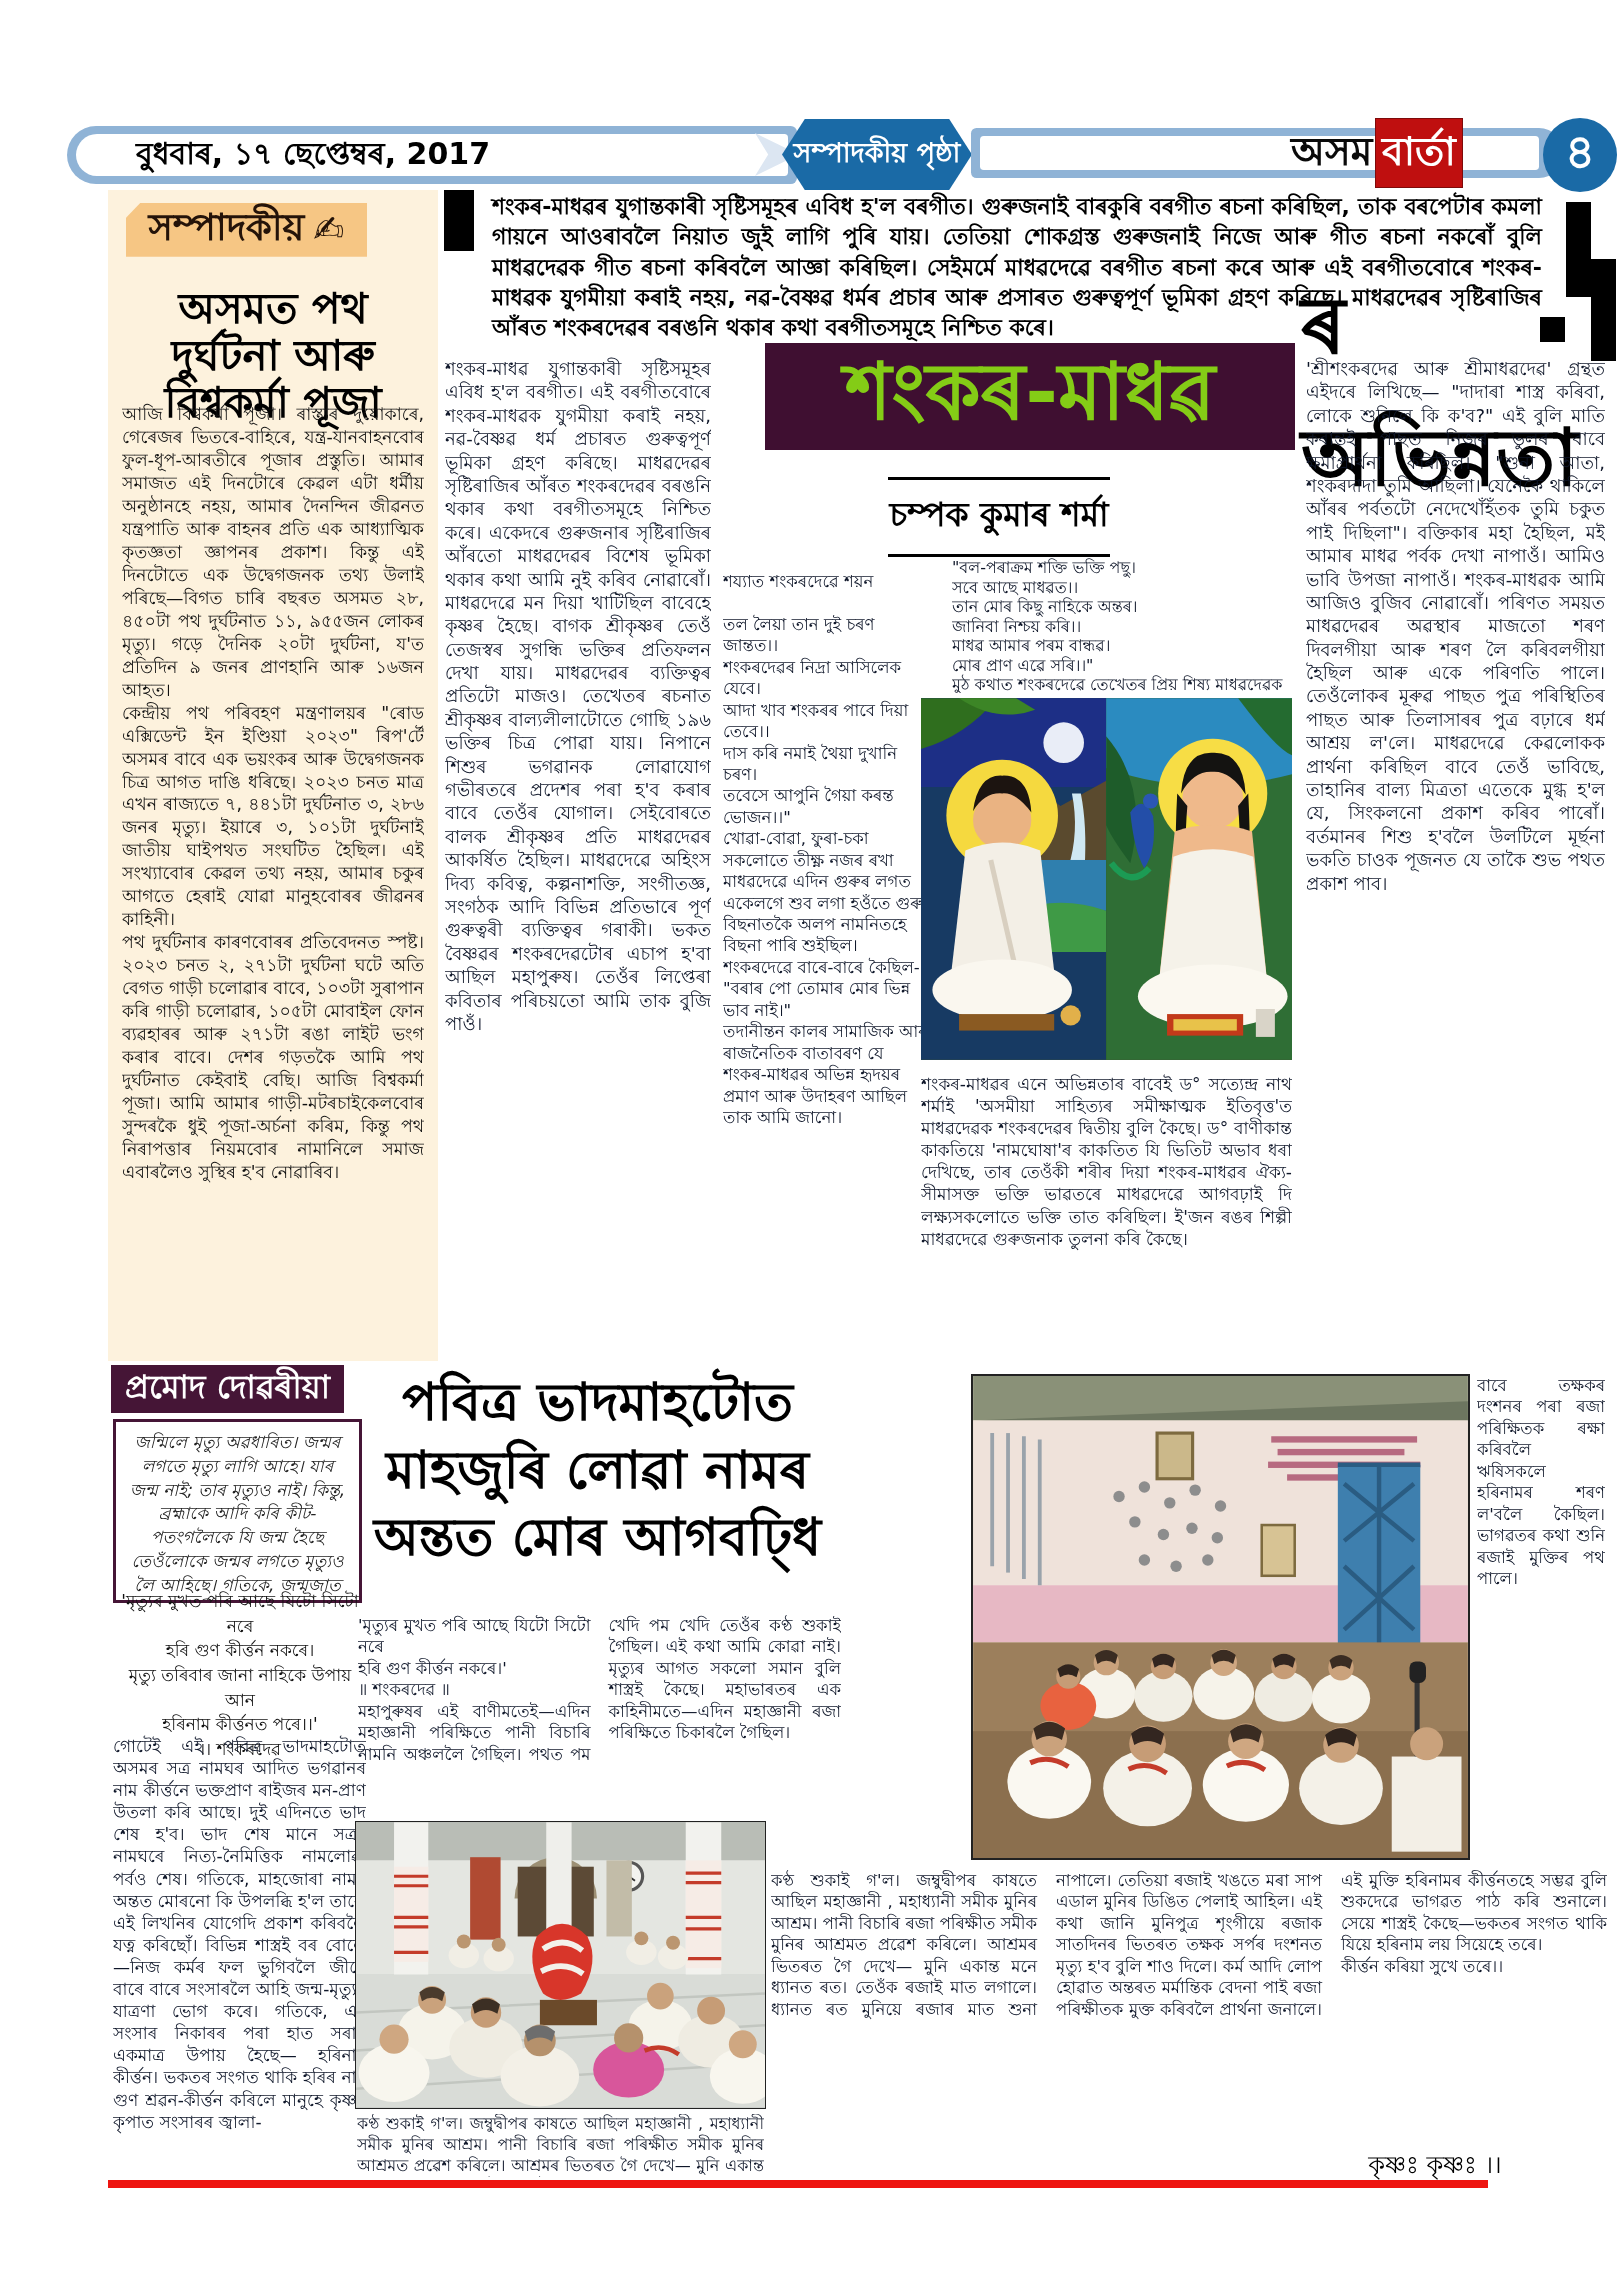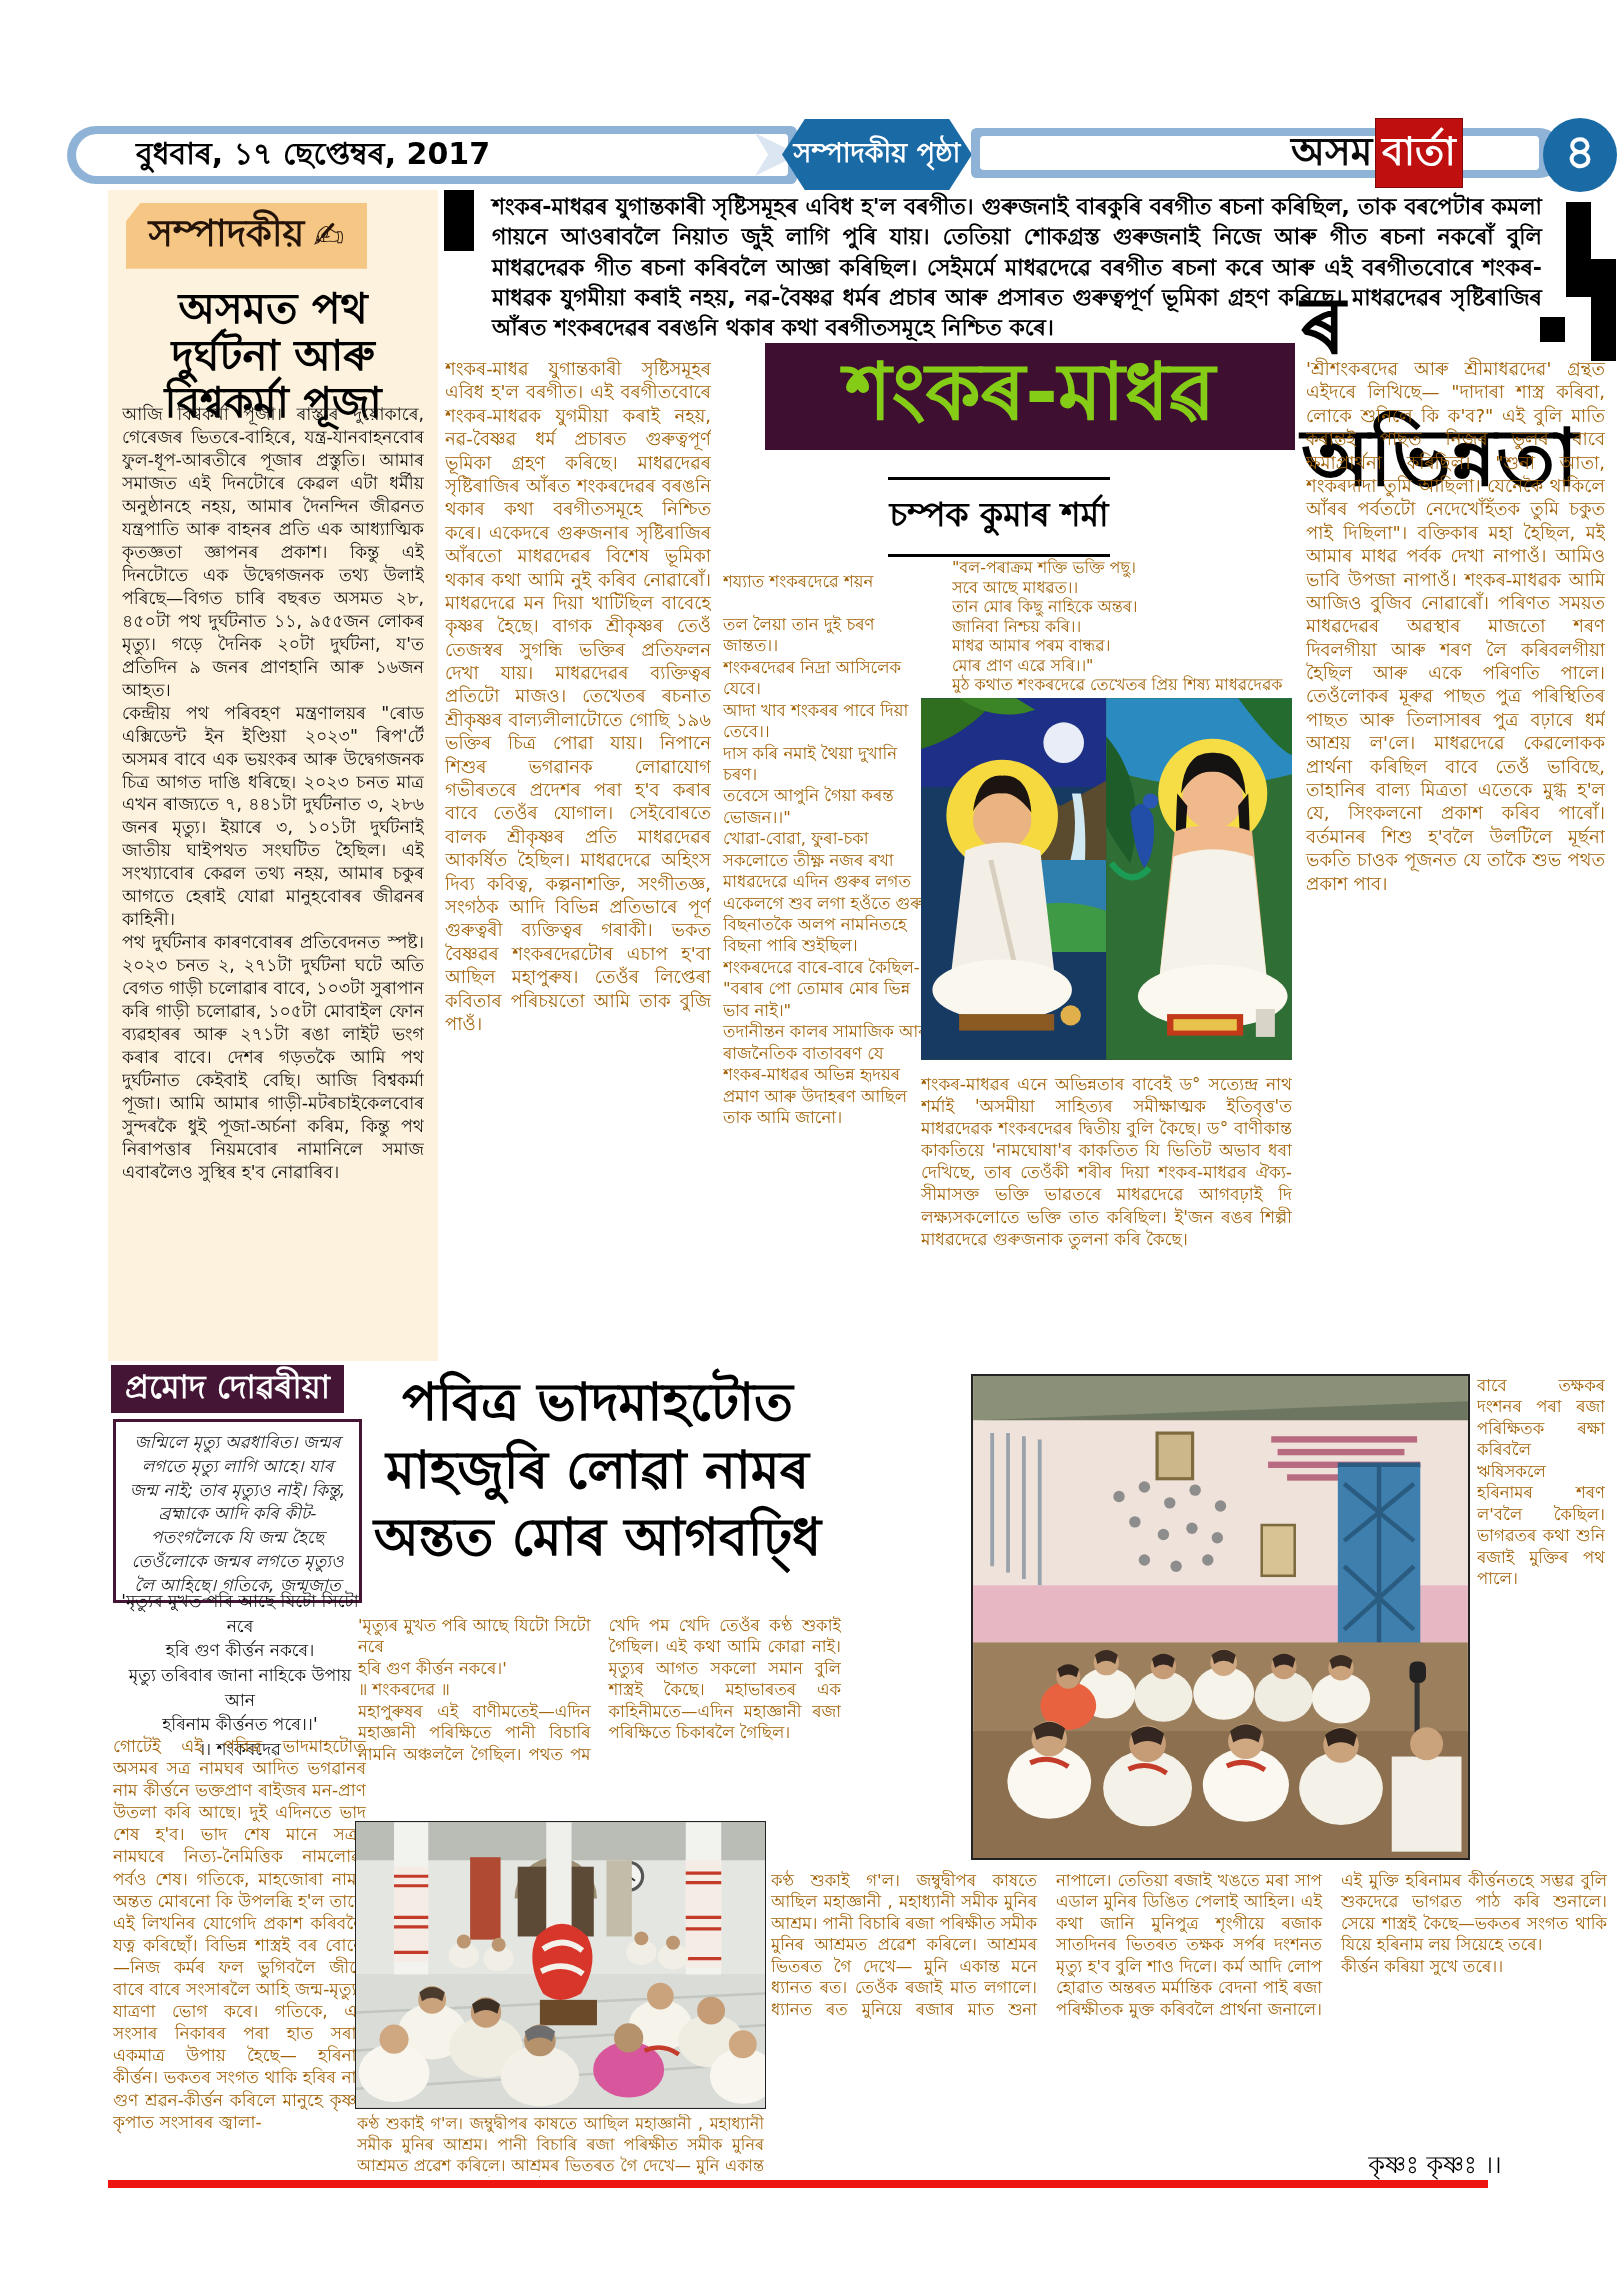--- a/index.html
+++ b/index.html
@@ -1,19 +1,19 @@
 <!DOCTYPE html>
 <html style="font-size:10px"><head>
 <meta charset="utf-8">
 <style>
   html,body{margin:0;padding:0;background:#e8e8e8;}
   .page{position:relative;width:1618px;height:2284px;background:#ffffff;overflow:hidden;
         font-family:"DejaVu Sans",sans-serif;color:#111;}
   .col{position:absolute;font-size:17px;line-height:1.30;text-align:justify;
-       white-space:pre-line;color:#a16207;overflow:hidden;}
+       white-space:pre-line;color:#0f172a;overflow:hidden;}
   .verse{text-align:left;}
   
   .date-pill{position:absolute;left:67px;top:126px;width:730px;height:58px;
              background:#8fb3d6;border-radius:29px 6.3px 6.3px 29px;}
   .date-inner{position:absolute;left:9px;top:7.6px;right:9px;bottom:7.6px;background:#ffffff;
               border-radius:21.6px 3.8px 3.8px 21.6px;display:flex;align-items:center;padding-left:60px;
               font-size:30px;font-weight:bold;color:#000;}
   .right-bar{position:absolute;left:971px;top:128px;width:593px;height:50px;background:#8fb3d6;
              border-radius:6.3px 29px 29px 6.3px;}
   .right-inner{position:absolute;left:9px;top:7.6px;right:25px;bottom:7.6px;background:#ffffff;
@@ -27,21 +27,21 @@
   .chev.l{left:755px;clip-path:polygon(0 0,100% 50%,0 100%,30% 50%);}
   .chev.r{left:977px;clip-path:polygon(100% 0,0 50%,100% 100%,70% 50%);}
   .masthead-black{font-size:39px;font-weight:bold;color:#0a0a0a;}
   .masthead-red{font-size:39px;font-weight:bold;color:#fff;background:#bf0f0f;
                 padding:1.3px 6.3px;margin-left:2.5px;border:1.3px solid #7e0a0a;}
   .page-badge{position:absolute;left:1543px;top:118px;width:74px;height:74px;border-radius:50%;
               background:#1a6aa6;display:flex;align-items:center;justify-content:center;
               color:#fff;font-size:47px;font-weight:bold;}
   
   .edit-panel{position:absolute;left:108px;top:190px;width:330px;height:1171px;background:#fdf2dd;}
-  .edit-label{position:absolute;left:18px;top:12.7px;width:241px;height:66px;background:#f6c684;
+  .edit-label{position:absolute;left:18px;top:12.7px;width:241px;height:54px;background:#f6c684;
               display:flex;align-items:center;justify-content:center;gap:9px;
               font-size:37px;font-weight:bold;color:#241309;
               clip-path:polygon(6% 0,100% 0,100% 100%,0 100%,0 28%);}
   .edit-headline{position:absolute;left:12.7px;top:95px;width:305px;font-size:42px;line-height:1.12;
                  font-weight:bold;color:#000;text-align:center;}
   .edit-body{position:absolute;left:14px;top:213px;width:302px;height:939px;font-size:17.4px;
              line-height:1.32;text-align:justify;white-space:pre-line;overflow:hidden;}
   
   .lead{position:absolute;left:492px;top:192px;width:1050px;height:133px;font-size:22px;
         font-weight:bold;line-height:1.38;text-align:justify;color:#000;}

